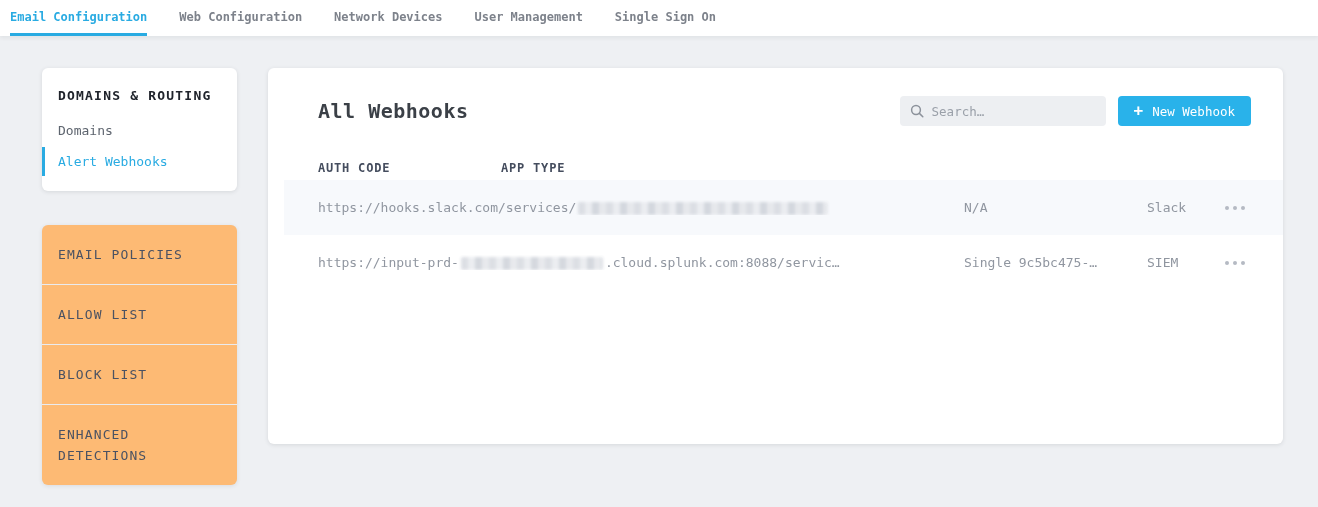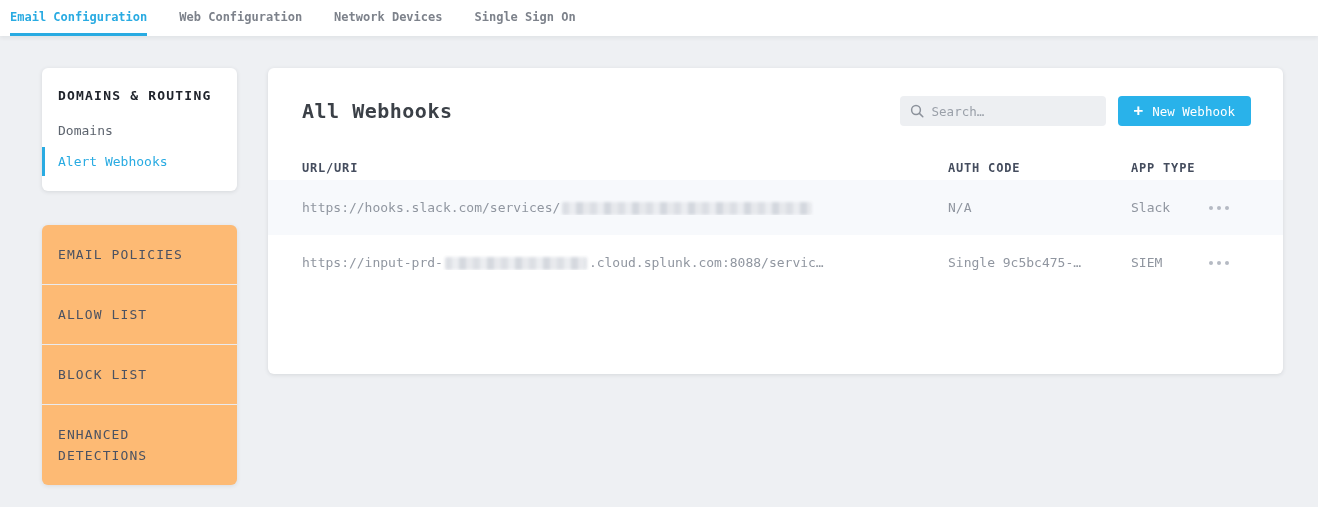--- a/index.html
+++ b/index.html
@@ -63,23 +63,24 @@
   }
   .side-sec {
     padding:19px 16px; font-size:13px; letter-spacing:1.1px;
     color:#4b5262; border-bottom:1px solid #e9ebef;
     cursor:pointer; line-height:21px;
   }
   .side-sec:last-child { border-bottom:none; }
 
   
   .main-card {
-    position:absolute; left:268px; top:68px; width:1015px; height:306px;
+    position:absolute; left:268px; top:68px; width:1015px; height:376px;
     background:#ffffff; border-radius:6px;
     box-shadow:0 1px 4px rgba(40,50,60,0.12);
+    padding-left:16px;
   }
   .main-head {
     display:flex; align-items:center; justify-content:space-between;
     padding:28px 32px 0 34px;
   }
   .main-title { font-size:20px; font-weight:bold; color:#3b4047; letter-spacing:0.5px; }
   .head-right { display:flex; align-items:center; }
 
   .searchbox {
     display:flex; align-items:center;
@@ -136,20 +137,21 @@
     background:#b5bac3; display:block;
   }
 </style>
 </head>
 <body>
 
 <div class="topbar">
   <div class="tab active">Email Configuration</div>
   <div class="tab">Web Configuration</div>
   <div class="tab">Network Devices</div>
+  <div class="tab">User Management</div>
   <div class="tab">Single Sign On</div>
 </div>
 
 <div class="side-card1">
   <div class="side-head">DOMAINS &amp; ROUTING</div>
   <div class="side-item">Domains</div>
   <div class="side-item active">Alert Webhooks</div>
 </div>
 
 <div class="side-card2">
@@ -174,21 +176,20 @@
       <button class="new-btn">
         <span class="plus">+</span>
         <span>New Webhook</span>
       </button>
     </div>
   </div>
 
   <div class="tbl">
 
     <div class="tr tr-head">
-      <div class="col-url th">URL/URI</div>
       <div class="col-auth th">AUTH CODE</div>
       <div class="col-app th">APP TYPE</div>
     </div>
 
     <div class="tr tr-row shaded">
       <div class="col-url td">
         <span>https://hooks.slack.com/services/</span><span class="redacted redact-slack"></span>
       </div>
       <div class="col-auth td">N/A</div>
       <div class="col-app td">Slack</div>

